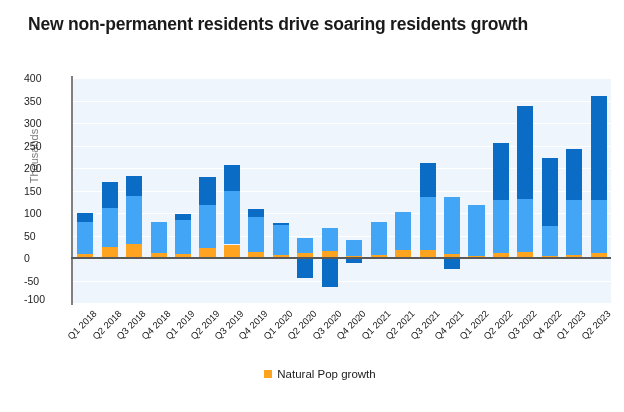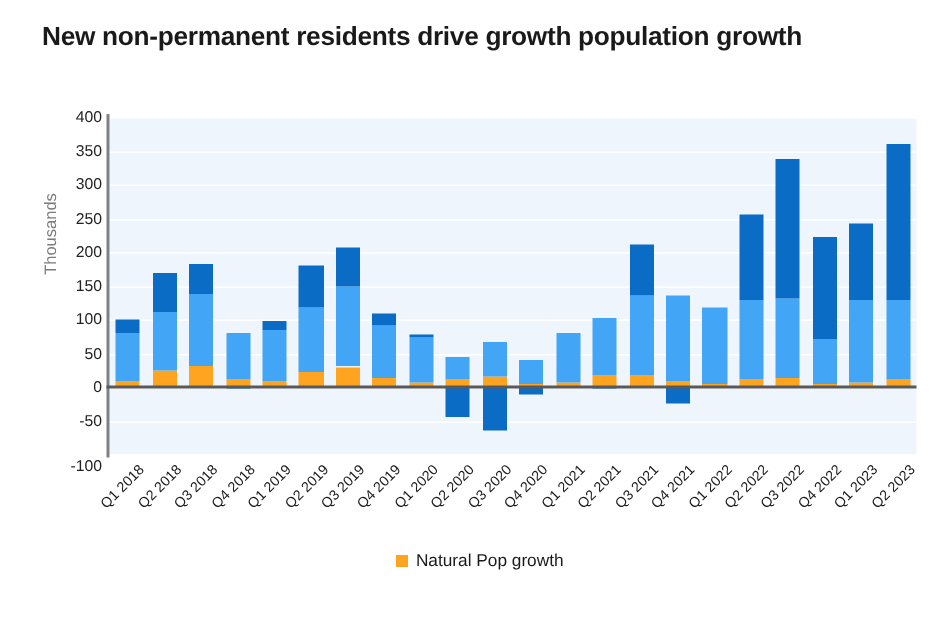--- a/index.html
+++ b/index.html
@@ -73,21 +73,21 @@
   #zero-line {
     position: absolute;
     left: 71px; top: 257px;
     width: 540px; height: 2px;
     background: #595959;
   }
   .ytick {
     position: absolute;
     right: 0;
     width: 44px;
-    text-align: right;
+    text-align: left;
     font-size: 10.5px;
     color: #222222;
     transform: translateY(-50%);
     white-space: nowrap;
   }
   #yticks {
     position: absolute;
     left: 16px; top: 0;
     width: 52px; height: 412px;
   }
@@ -150,21 +150,21 @@
     font-size: 10px;
     color: #1a1a1a;
     white-space: nowrap;
   }
 </style>
 </head>
 <body>
 
 <div id="figure">
 
-  <div id="title">New non-permanent residents drive growth population growth</div>
+  <div id="title">New non-permanent residents drive soaring residents growth</div>
 
   <div id="ylabel">Thousands</div>
 
   <div id="plot">
     <div id="gridlines">
         <div class="gridline" style="top: 0px;"></div>
         <div class="gridline" style="top: 22.5px;"></div>
         <div class="gridline" style="top: 45px;"></div>
         <div class="gridline" style="top: 67.5px;"></div>
         <div class="gridline" style="top: 90px;"></div>
@@ -294,21 +294,21 @@
       <div class="ytick" style="top: 78px;">400</div>
       <div class="ytick" style="top: 100.5px;">350</div>
       <div class="ytick" style="top: 123px;">300</div>
       <div class="ytick" style="top: 145.5px;">250</div>
       <div class="ytick" style="top: 168px;">200</div>
       <div class="ytick" style="top: 190.5px;">150</div>
       <div class="ytick" style="top: 213px;">100</div>
       <div class="ytick" style="top: 235.5px;">50</div>
       <div class="ytick" style="top: 258px;">0</div>
       <div class="ytick" style="top: 280.5px;">-50</div>
-      <div class="ytick" style="top: 311px;">-100</div>
+      <div class="ytick" style="top: 299px;">-100</div>
     </div>
   <div id="xticks">
       <div class="xtick" style="left: 91.2273px; transform: translateX(-100%) rotate(-45deg); transform-origin: right top;">Q1 2018</div>
       <div class="xtick" style="left: 115.682px; transform: translateX(-100%) rotate(-45deg); transform-origin: right top;">Q2 2018</div>
       <div class="xtick" style="left: 140.136px; transform: translateX(-100%) rotate(-45deg); transform-origin: right top;">Q3 2018</div>
       <div class="xtick" style="left: 164.591px; transform: translateX(-100%) rotate(-45deg); transform-origin: right top;">Q4 2018</div>
       <div class="xtick" style="left: 189.045px; transform: translateX(-100%) rotate(-45deg); transform-origin: right top;">Q1 2019</div>
       <div class="xtick" style="left: 213.5px; transform: translateX(-100%) rotate(-45deg); transform-origin: right top;">Q2 2019</div>
       <div class="xtick" style="left: 237.955px; transform: translateX(-100%) rotate(-45deg); transform-origin: right top;">Q3 2019</div>
       <div class="xtick" style="left: 262.409px; transform: translateX(-100%) rotate(-45deg); transform-origin: right top;">Q4 2019</div>

